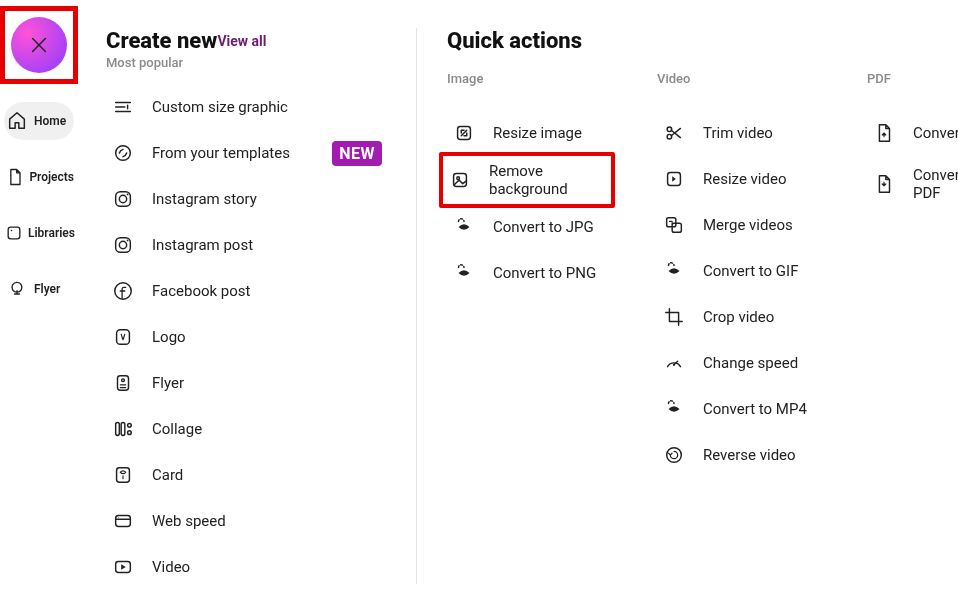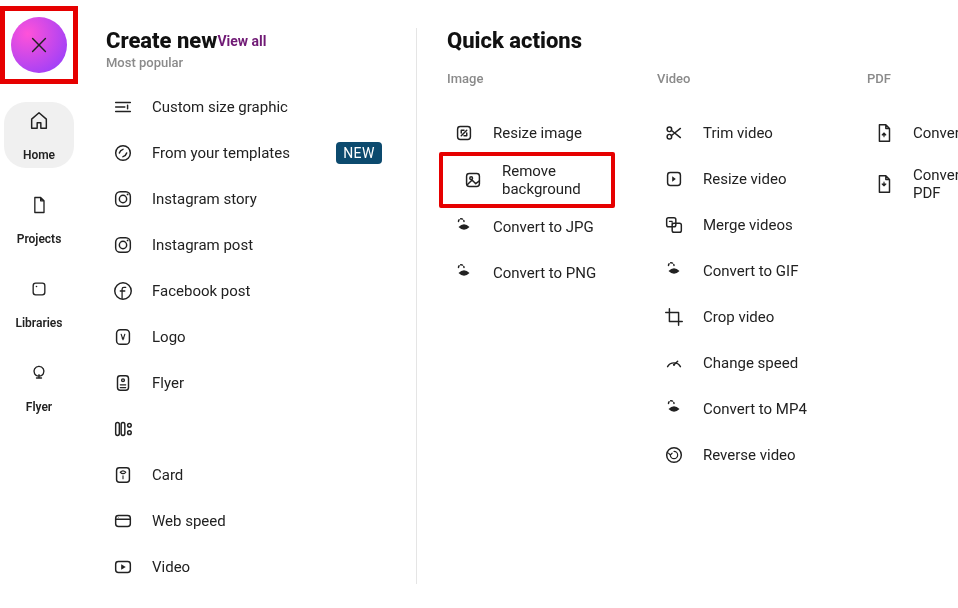--- a/index.html
+++ b/index.html
@@ -2,47 +2,47 @@
 <html><head>
   <meta charset="utf-8">
   <style>
     * { box-sizing: border-box; margin: 0; padding: 0; }
     body { font-family: -apple-system, BlinkMacSystemFont, "Segoe UI", Roboto, Helvetica, Arial, sans-serif; background: #fff; width: 958px; height: 608px; overflow: hidden; }
     .app { display: flex; height: 100%; }
     
     .sidebar { width: 90px; display: flex; flex-direction: column; align-items: center; padding-top: 6px; gap: 18px; }
     .logo-wrap { width: 78px; height: 78px; border: 5px solid #e60000; display: flex; align-items: center; justify-content: center; }
     .logo { width: 56px; height: 56px; border-radius: 50%; background: radial-gradient(circle at 30% 30%, #ff52d9, #8a3cff); display: flex; align-items: center; justify-content: center; color: #fff; font-size: 26px; font-weight: 300; }
-    .nav-item { display: flex; flex-direction: column; align-items: center; gap: 14px; cursor: pointer; padding: 6px 0; width: 70px; border-radius: 22px; }
+    .nav-item { display: flex; flex-direction: row; align-items: center; gap: 4px; cursor: pointer; padding: 6px 0; width: 70px; border-radius: 22px; }
     .nav-item.active { background: #f0f0f0; }
     .nav-icon { width: 26px; height: 26px; display: flex; align-items: center; justify-content: center; }
     .nav-label { font-size: 12px; color: #222; font-weight: 600; }
     
     .content { flex: 1; background: #fff; border-radius: 10px 0 0 0; padding: 28px 24px 24px 28px; display: flex; gap: 30px; }
     
     .col-create { width: 280px; }
     .col-create-header { display: flex; align-items: center; justify-content: flex-start; margin-bottom: 2px; }
     .col-title { font-size: 22px; font-weight: 800; color: #111; }
     .view-all { color: #701a75; font-size: 14px; font-weight: 700; cursor: pointer; }
     .subhead { font-size: 13px; color: #8a8a8a; font-weight: 500; margin-bottom: 14px; }
     
     .item { display: flex; align-items: center; gap: 16px; padding: 10px 4px; cursor: pointer; border-radius: 6px; }
     .item .ico { width: 26px; height: 26px; display: flex; align-items: center; justify-content: center; }
     .item .lbl { font-size: 15px; color: #222; font-weight: 400; flex: 1; }
-    .badge { background: #0c4a6e; color: #fff; font-size: 14px; font-weight: 400; padding: 3px 7px; border-radius: 4px; letter-spacing: 0.5px; }
+    .badge { background: #a21caf; color: #fff; font-size: 16px; font-weight: 700; padding: 3px 7px; border-radius: 4px; letter-spacing: 0.5px; }
     
     .vsep { width: 1px; background: #e5e5e5; }
     
     .col-quick { flex: 1; }
     .quick-title { font-size: 22px; font-weight: 800; color: #111; margin-bottom: 18px; }
     .quick-grid { display: flex; gap: 50px; }
     .quick-col { flex: 1; min-width: 160px; }
     .quick-col .subhead { margin-bottom: 24px; }
     
-    .highlight { border: 4px solid #e60000; border-radius: 2px; margin: -4px -8px; padding: 6px 17px; }
+    .highlight { border: 4px solid #e60000; border-radius: 2px; margin: -4px -8px; padding: 6px 4px; }
     
     svg { stroke: #222; fill: none; stroke-width: 1.6; stroke-linecap: round; stroke-linejoin: round; }
   </style>
 </head>
 <body>
 
 <div class="app">
   <div class="sidebar">
     <div class="logo-wrap">
       <div class="logo">
@@ -163,20 +163,21 @@
       </div>
       <div class="item">
         <span class="ico">
             <svg width="22" height="22" viewBox="0 0 24 24">
               <rect x="4" y="5" width="4" height="14" rx="2"></rect>
               <rect x="10" y="5" width="4" height="14" rx="2"></rect>
               <circle cx="19" cy="8" r="2"></circle>
               <circle cx="19" cy="16" r="2"></circle>
             </svg>
           </span>
+        <span class="lbl">Collage</span>
       </div>
       <div class="item">
         <span class="ico">
             <svg width="22" height="22" viewBox="0 0 24 24">
               <rect x="5" y="4" width="14" height="16" rx="3"></rect>
               <path d="M9 9 Q12 6 15 9 Q12 12 9 9 M12 13 L12 16" stroke-width="1.2"></path>
             </svg>
           </span>
         <span class="lbl">Card</span>
       </div>

